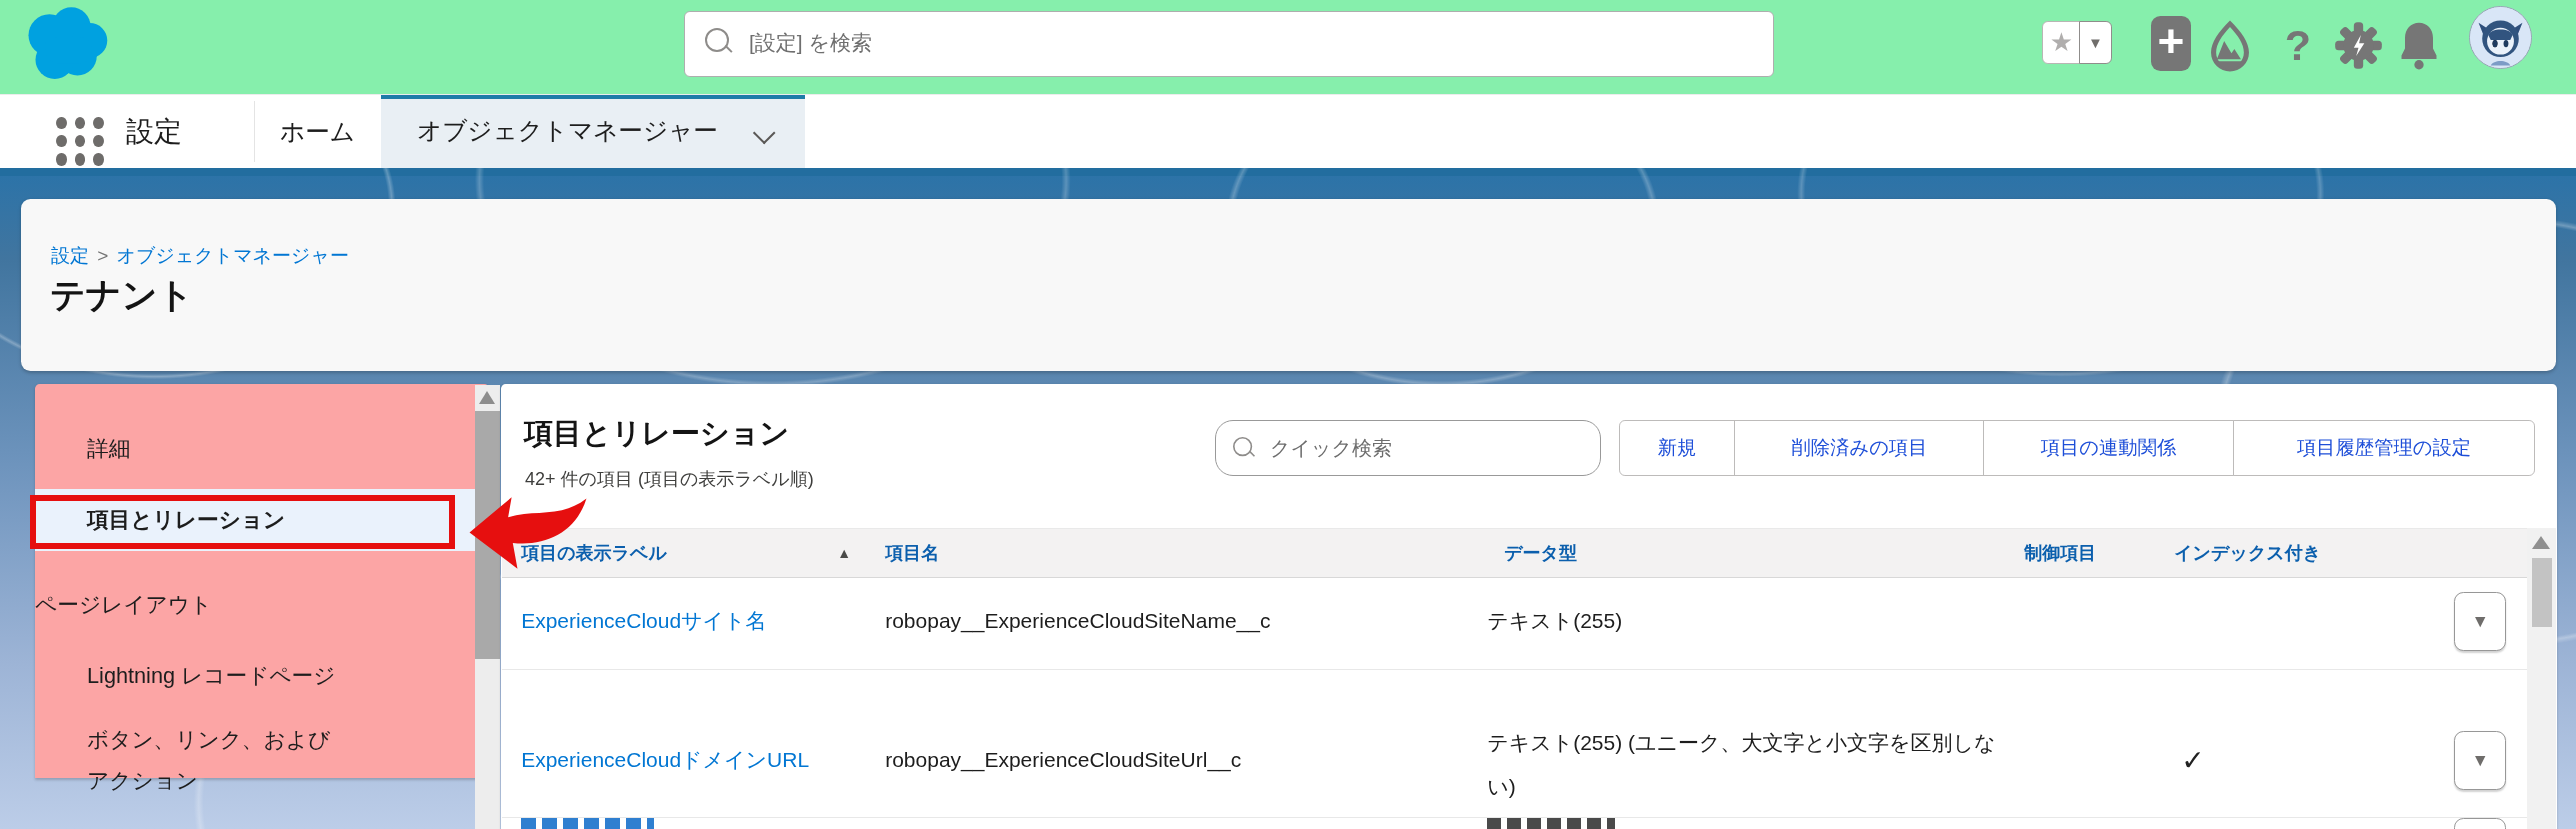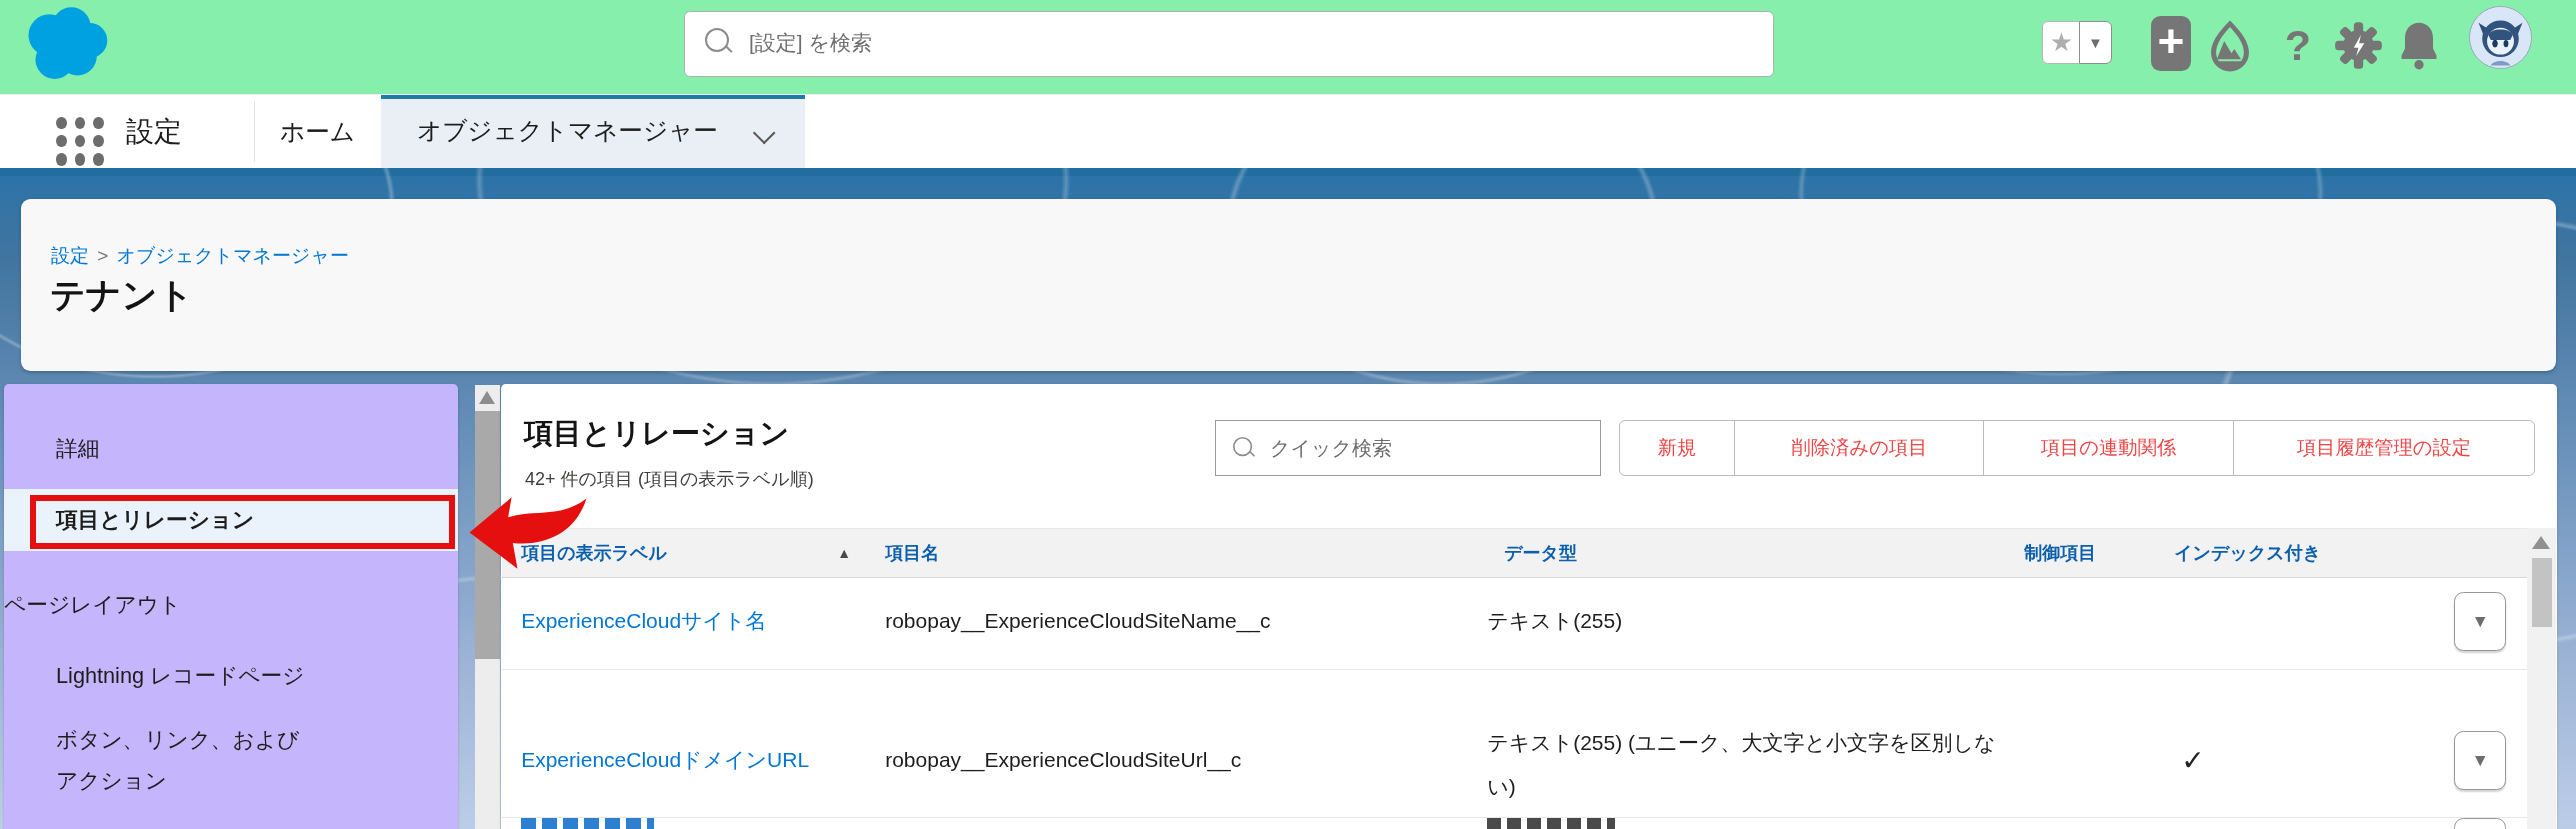--- a/index.html
+++ b/index.html
@@ -56,44 +56,44 @@
     radial-gradient(ellipse 176px 141px at 90% 92%, transparent 93%, rgba(255,255,255,.45) 95%, transparent 97.5%); }
 
   
   .crumb-card { position:absolute; left:21px; top:199px; width:2535px; height:172px; background:#f8f8f8; border-radius:9.4px; box-shadow:0 1.8px 3.5px rgba(0,0,0,.22); }
   .crumbs { position:absolute; left:30px; top:44px; font-size:19px; }
   .crumbs a { color:#0176d3; text-decoration:none; }
   .crumb-sep { color:#747474; margin:0 8.2px; }
   .page-title { position:absolute; left:29px; top:73px; font-size:35px; font-weight:bold; color:#141414; }
 
   
-  .sidebar { position:absolute; left:4px; top:384px; width:454px; height:446px; background:#c4b5fd; border-radius:4.7px 4.7px 0 0; box-shadow:0 1.2px 2.9px rgba(0,0,0,.2); }
+  .sidebar { position:absolute; left:35px; top:384px; width:454px; height:394px; background:#fca5a5; border-radius:4.7px 4.7px 0 0; box-shadow:0 1.2px 2.9px rgba(0,0,0,.2); }
   .side-item { position:absolute; left:0; width:454px; font-size:21.7px; color:#1d1d1d; cursor:pointer; }
   .si-0 { top:48px;  height:34px; line-height:34px; padding-left:52px; }
   .si-1 { top:105px; height:62px; line-height:62px; padding-left:52px; background:#eaf2fc; font-weight:bold; }
   .si-2 { top:204px; height:34px; line-height:34px; }
   .si-3 { top:275px; height:34px; line-height:34px; padding-left:52px; }
   .si-4 { top:335px; width:304px; line-height:41px; padding-left:52px; }
 
   .side-scroll { position:absolute; left:475px; top:385px; width:24.6px; height:444px; background:#ededed; }
   .side-scroll .up { position:absolute; left:3.5px; top:5.9px; width:0; height:0; border-left:8.8px solid transparent; border-right:8.8px solid transparent; border-bottom:13px solid #8d8d8d; }
   .side-scroll .thumb { position:absolute; left:0; top:26px; width:24.6px; height:248px; background:#a9a9a9; }
 
   
   .main-card { position:absolute; left:501px; top:384px; width:2056px; height:446px; background:#fff; border-radius:4.7px 4.7px 0 0; box-shadow:0 1.2px 2.9px rgba(0,0,0,.2); overflow:hidden; }
   .main-title { position:absolute; left:23px; top:30px; font-size:29px; font-weight:bold; color:#141414; }
   .main-subtitle { position:absolute; left:24px; top:83px; font-size:18px; color:#3e3e3c; }
 
-  .quick-search { position:absolute; left:714px; top:36px; width:386px; height:56px; border:1.2px solid #999; border-radius:0; background:#fff; }
+  .quick-search { position:absolute; left:714px; top:36px; width:386px; height:56px; border:1.2px solid #999; border-radius:18px; background:#fff; }
   .quick-search input { position:absolute; left:54px; top:0; width:316px; height:54px; border:none; outline:none; font-size:20px; color:#555; background:transparent; font-family:inherit; }
   .quick-search input::placeholder { color:#6d6d6d; opacity:1; }
   .quick-search .mag { left:14px; top:13px; }
 
   .btn-group { position:absolute; left:1118px; top:36px; height:56px; }
-  .sf-btn { position:absolute; top:0; height:56px; background:#fff; border:1.2px solid #bdbbba; color:#ef4444; font-size:19.3px; line-height:54px; text-align:center; cursor:pointer; }
+  .sf-btn { position:absolute; top:0; height:56px; background:#fff; border:1.2px solid #bdbbba; color:#1d4ed8; font-size:19.3px; line-height:54px; text-align:center; cursor:pointer; }
   .b0 { left:0; width:116px; border-radius:5.9px 0 0 5.9px; }
   .b1 { left:115px; width:251px; }
   .b2 { left:364px; width:251px; }
   .b3 { left:614px; width:302px; border-radius:0 5.9px 5.9px 0; }
 
   
   .thead { position:absolute; left:1.2px; top:144px; width:2025px; height:50px; background:#f3f2f2; border-top:1.2px solid #e9e9e9; border-bottom:1.2px solid #d8d8d8; font-size:18px; font-weight:bold; color:#0b5fad; }
   .thead span { position:absolute; top:0; line-height:49px; }
   .c-label { left:19px; } .c-sort { left:335px; color:#4a4a48; font-size:14px; } .c-api { left:383px; }
   .c-type { left:1002px; } .c-ctrl { left:1522px; } .c-idx { left:1672px; }

